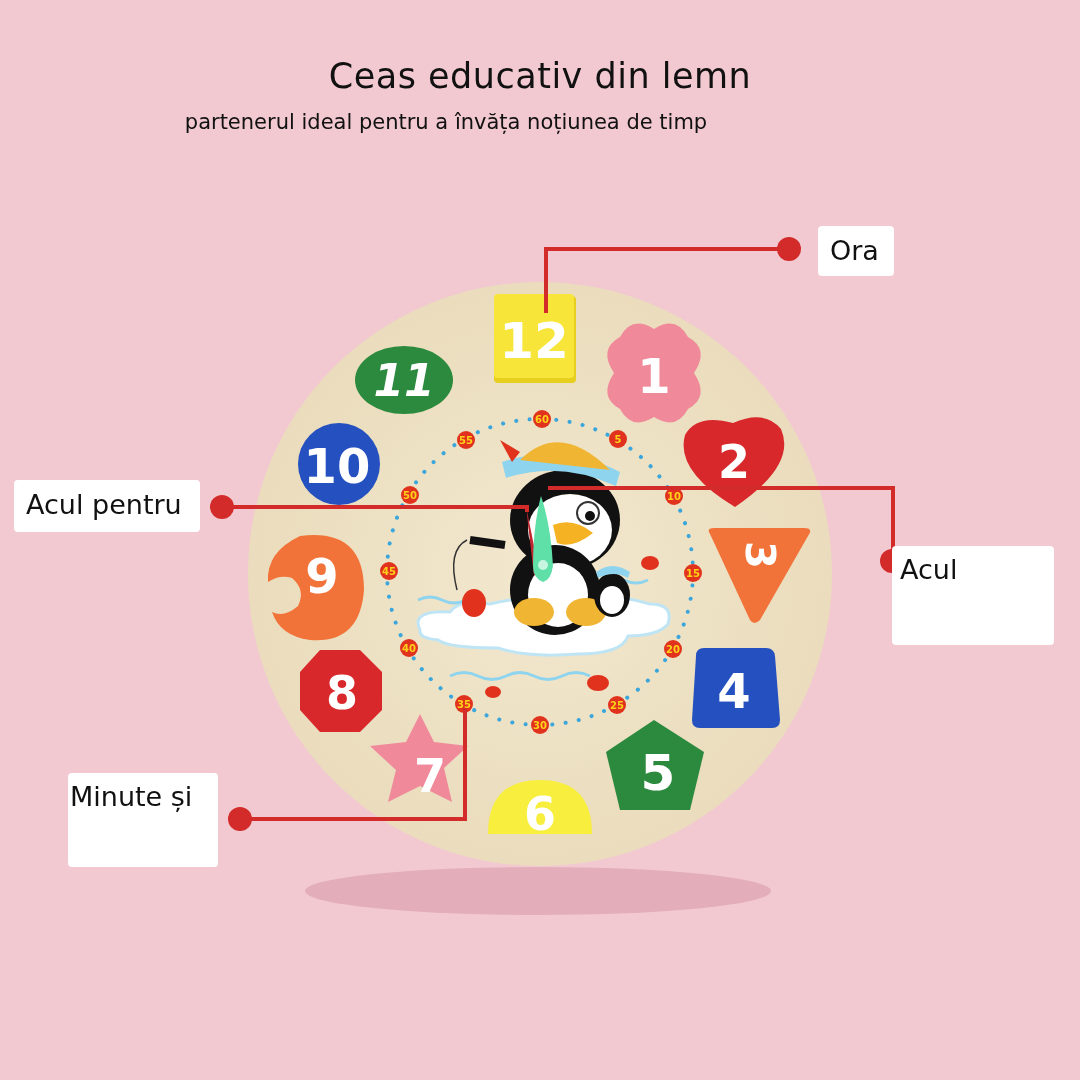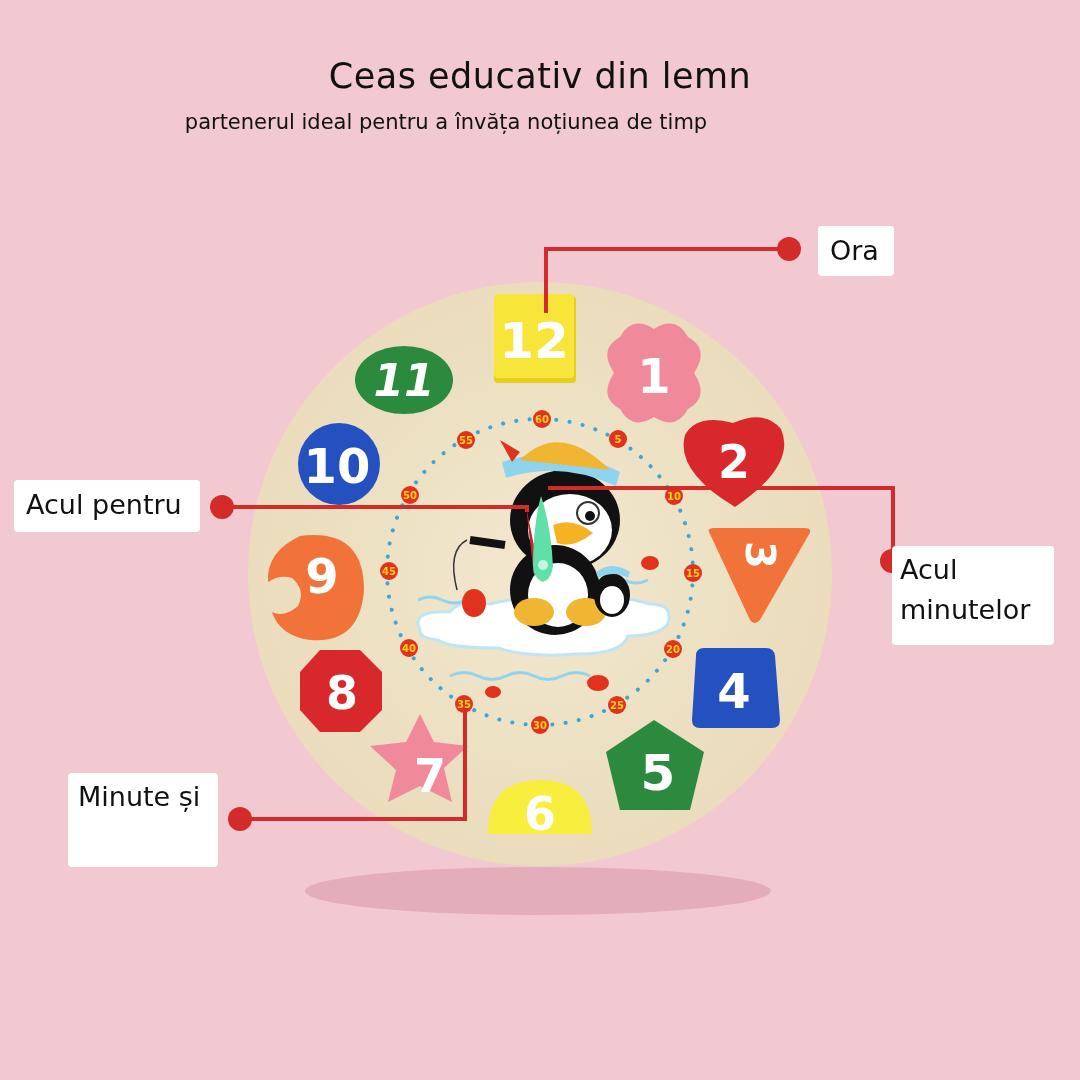--- a/index.html
+++ b/index.html
@@ -5,21 +5,21 @@
   html, body { margin:0; padding:0; }
   body { width:1080px; height:1080px; background:#f2c9d1; position:relative; overflow:hidden;
          font-family:"DejaVu Sans","Liberation Sans",sans-serif; color:#111; }
   .title { position:absolute; left:0; width:1080px; top:56px; text-align:center; font-size:35px; letter-spacing:0.5px; }
   .subtitle { position:absolute; left:0; width:892px; top:110px; text-align:center; font-size:21px; }
   .shadow { position:absolute; left:305px; top:867px; width:466px; height:48px; border-radius:50%; background:#e3aeb9; }
   .label { position:absolute; background:#fff; border-radius:4px; font-size:27px; line-height:38px; padding:6px 12px; box-sizing:border-box; }
   #lbl-ora { left:818px; top:226px; width:76px; height:50px; }
   #lbl-hour { left:14px; top:480px; width:186px; height:52px; }
   #lbl-minute { left:892px; top:546px; width:162px; height:99px; line-height:40px; padding:4px 8px; }
-  #lbl-sec { left:68px; top:773px; width:150px; height:94px; line-height:40px; padding:4px 10px; }
+  #lbl-sec { left:68px; top:773px; width:150px; height:94px; line-height:40px; padding:4px 2px; }
   svg.main { position:absolute; left:0; top:0; }
   .numtxt { font-family:"DejaVu Sans","Liberation Sans",sans-serif; fill:#fff; font-weight:bold; text-anchor:middle; }
   .mintxt { font-family:"DejaVu Sans","Liberation Sans",sans-serif; fill:#ffd21a; font-weight:bold; font-size:10px; text-anchor:middle; }
 </style>
 </head>
 <body>
 
 <div class="title">Ceas educativ din lemn</div>
 <div class="subtitle">partenerul ideal pentru a învăța noțiunea de timp</div>
 
@@ -187,17 +187,16 @@
   <g stroke="#d32a2a" stroke-width="4" fill="none">
     <polyline points="240,819 465,819 465,708"></polyline>
   </g>
   <circle cx="240" cy="819" r="12" fill="#d32a2a"></circle>
 </svg>
 
 <div class="label" id="lbl-ora">Ora</div>
 <div class="label" id="lbl-hour">Acul pentru</div>
 <div class="label" id="lbl-minute">
   <div>Acul</div>
-  <div>minutelor</div>
 </div>
 <div class="label" id="lbl-sec">
   <div>Minute și</div>
 </div>
 
 </body></html>

